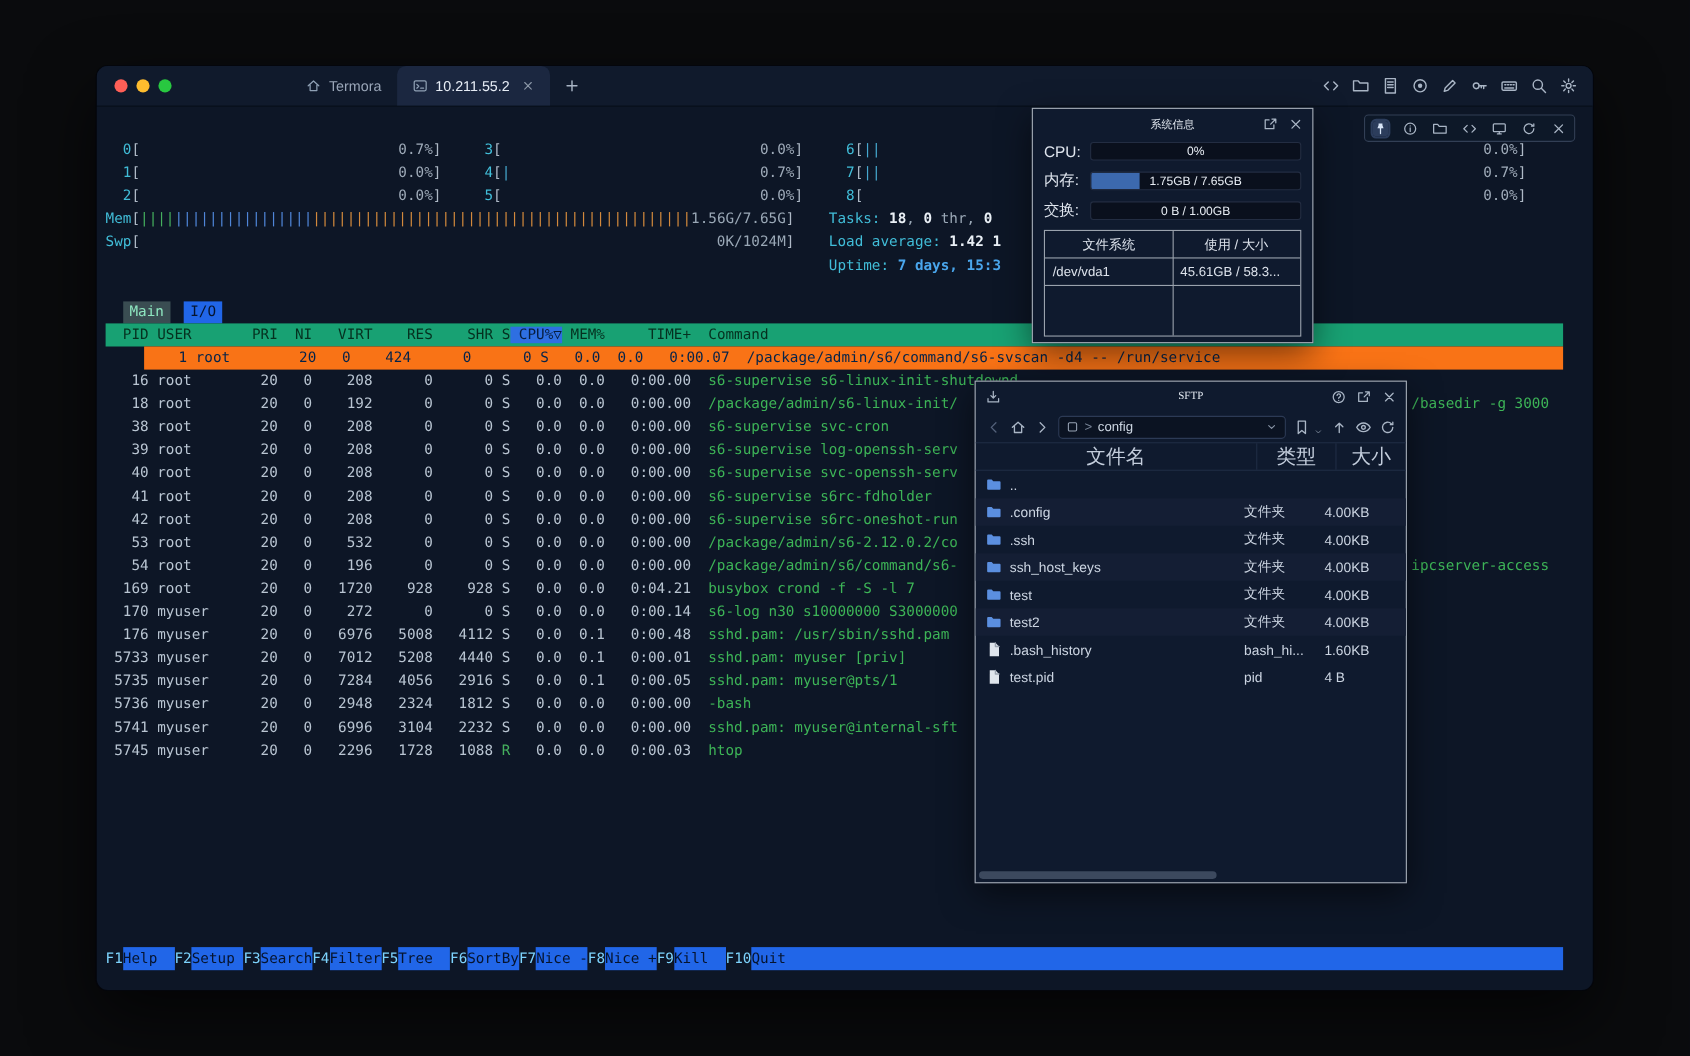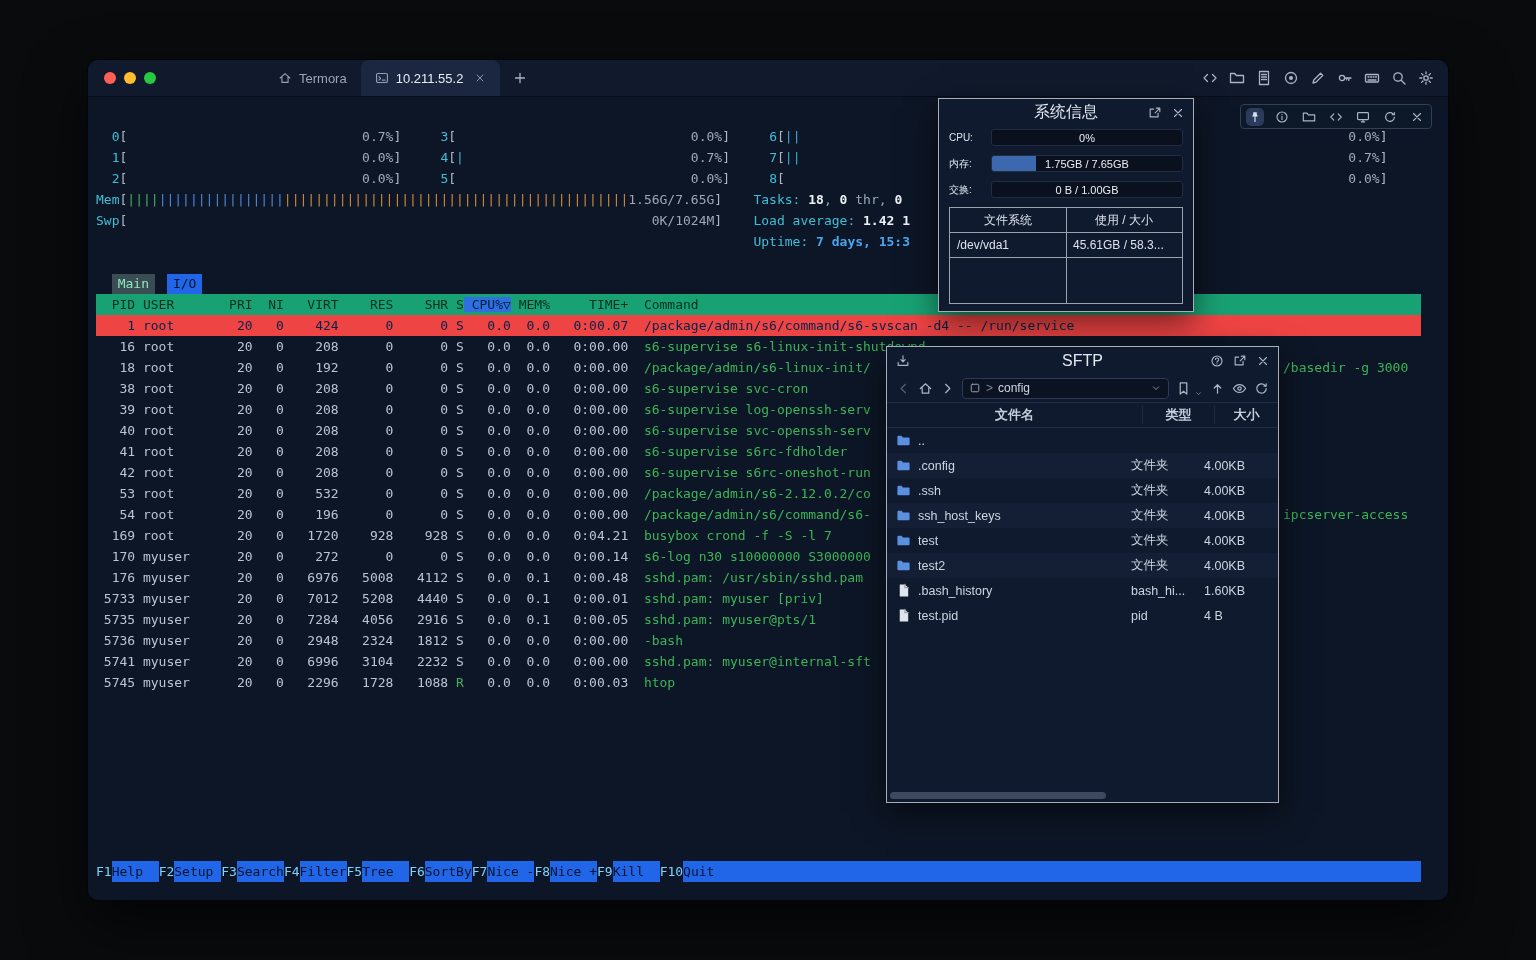--- a/index.html
+++ b/index.html
@@ -44,41 +44,41 @@
   .p-green{color:#45b05e}
   .p-orange{color:#d2893c}
   .chip{display:inline-block;padding:0 6px;height:20px;line-height:20px;cursor:pointer;}
   .chip-main{background:#3a4d52;color:#8ee6c0;margin-right:12px;}
   .chip-io{background:#2166e8;color:#06142e;}
   .hdr-row{background:#18a173;color:#05301f;cursor:pointer;}
   .hdr-sort{background:#2e6fe2;color:#071d3d;}
   .prow .cmd{color:#3db457;}
   .prow .fv{color:#b9c5d2;}
   .prow .str{color:#45b05e;}
-  .prow.sel{background:#ef4444;}
+  .prow.sel{background:#f97316;margin-left:35px;}
   .prow.sel span{color:#04234a;}
   .frag{position:absolute;top:0;}
   .fnbar{position:absolute;left:0;right:0;bottom:18px;height:21px;display:flex;white-space:pre;}
   .fnk{color:#7dd3fc;}
   .fnl{background:#2166e8;color:#06142e;cursor:pointer;}
   .fnfill{flex:1;}
 
   
   .panel{position:absolute;background:#0f1a2e;border:1px solid #a7aeb8;
     box-shadow:0 10px 30px rgba(0,0,0,.55);color:#d6dde6;z-index:6;}
-  .panel-head{height:27px;display:flex;align-items:center;justify-content:center;position:relative;font-size:16px;color:#e2e8f0;}
+  .panel-head{height:27px;display:flex;align-items:center;justify-content:center;position:relative;font-size:10px;color:#e2e8f0;font-family:Liberation Serif, serif;}
   .ph-right{position:absolute;right:8px;top:0;height:27px;display:flex;align-items:center;gap:9px;}
   .ph-left{position:absolute;left:9px;top:0;height:27px;display:flex;align-items:center;}
   .ph-right .icbtn,.ph-left .icbtn{width:14px;height:14px;}
   .ph-right .icbtn svg,.ph-left .icbtn svg{width:14px;height:14px;}
 
   .sysinfo{left:850px;top:38px;width:256px;height:214px;}
   .si-body{padding:3px 10px 0 10px;}
   .si-row{display:flex;align-items:center;margin-bottom:9px;}
-  .si-label{width:42px;font-size:10px;color:#dfe5ee;}
+  .si-label{width:42px;font-size:14px;color:#dfe5ee;}
   .si-bar{flex:1;height:17px;background:#0a101d;border:1px solid #232d42;border-radius:3px;position:relative;overflow:hidden;}
   .si-fill{position:absolute;left:0;top:0;bottom:0;background:#3c69ae;}
   .si-val{position:absolute;left:0;right:0;top:0;text-align:center;font-size:11px;line-height:16px;color:#e8edf4;}
   .fs-table{border:1px solid #9aa2ad;height:97px;position:relative;font-size:12px;color:#dde3ec;}
   .fs-table::before{content:"";position:absolute;left:50%;top:0;bottom:0;width:1px;background:#9aa2ad;}
   .fs-hrow{display:flex;height:25px;line-height:24px;border-bottom:1px solid #9aa2ad;text-align:center;}
   .fs-hrow span{flex:1;}
   .fs-drow{display:flex;height:25px;line-height:24px;border-bottom:1px solid #9aa2ad;}
   .fs-drow span{flex:1;padding-left:7px;white-space:nowrap;overflow:hidden;}
 
@@ -90,21 +90,21 @@
   .pathbox{flex:1;height:21px;border:1px solid #2c3a55;background:#0b1322;border-radius:4px;
     display:flex;align-items:center;padding:0 6px;gap:5px;font-size:12px;color:#cdd6e2;cursor:pointer;}
   .pathbox .pbic{width:12px;height:12px;color:#97a3b4;}
   .pathbox .pbic svg{width:12px;height:12px;}
   .pathbox .sep{color:#7b879a;}
   .pcaret{margin-left:auto;width:12px;height:12px;color:#8b97a9;}
   .pcaret svg{width:12px;height:12px;}
   .bkcaret{width:9px;height:9px;color:#8b97a9;margin-left:-4px;}
   .bkcaret svg{width:9px;height:9px;}
   .scolhdr{height:26px;display:flex;align-items:center;border-top:1px solid #202c44;border-bottom:1px solid #202c44;
-    font-size:13px;color:#c3cddc;font-weight:bold;}
+    font-size:18px;color:#c3cddc;}
   .scolhdr .col{cursor:pointer;text-align:center;}
   .col-name{flex:1;}
   .col-type{width:72px;border-left:1px solid #202c44;}
   .col-size{width:64px;border-left:1px solid #202c44;}
   .srow{height:25px;display:flex;align-items:center;font-size:12.5px;color:#ccd5e2;cursor:pointer;}
   .srow.alt{background:#141e34;}
   .scell{white-space:nowrap;overflow:hidden;}
   .scell.name{flex:1;display:flex;align-items:center;gap:7px;padding-left:9px;}
   .scell.type{width:72px;padding-left:7px;}
   .scell.size{width:82px;padding-left:8px;}

